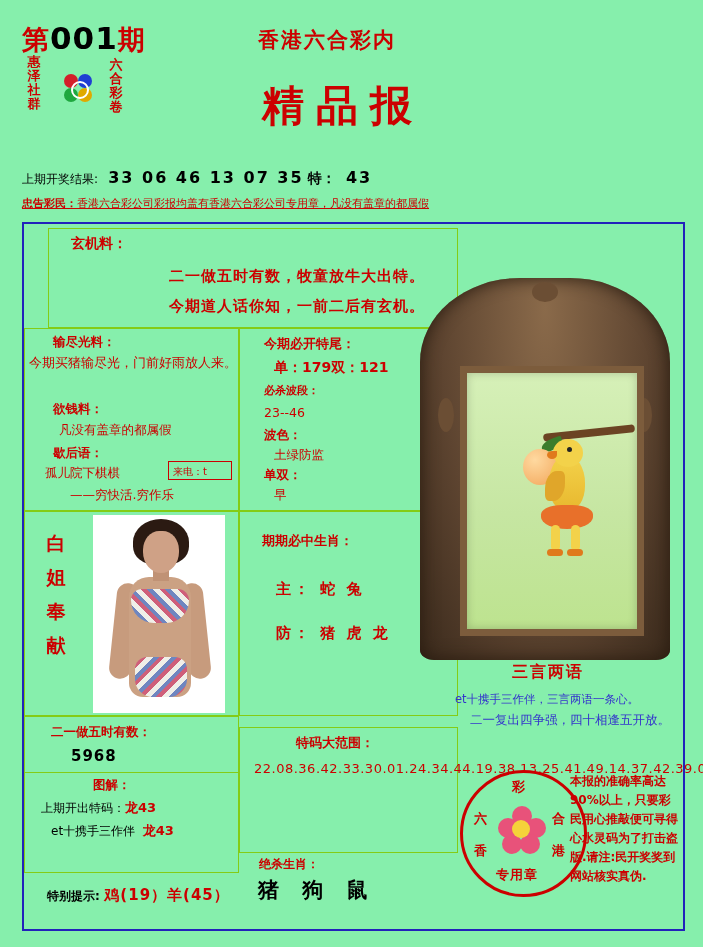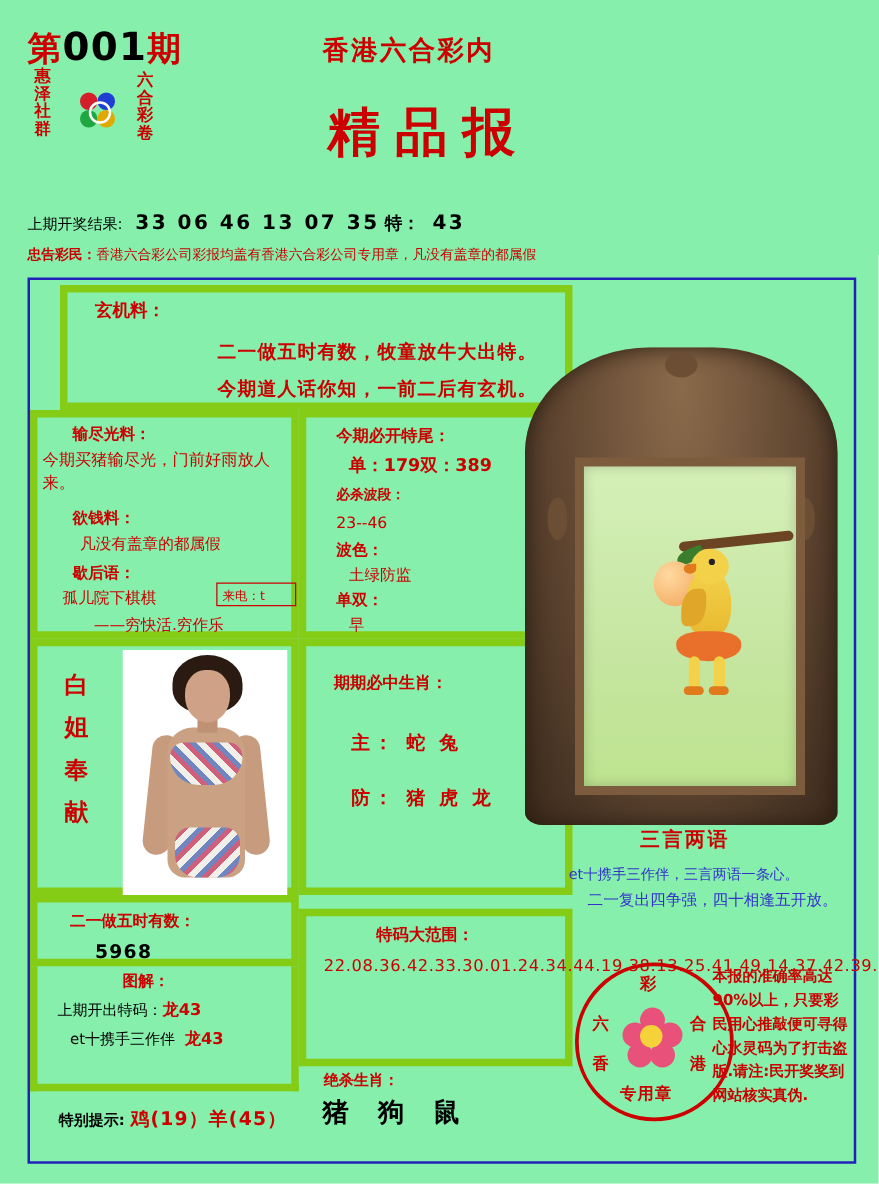--- a/index.html
+++ b/index.html
@@ -13,26 +13,26 @@
   .hdr-logo{position:absolute;left:62px;top:72px;width:36px;height:36px;}
   .hdr-logo .c{position:absolute;border-radius:50%;}
   .hdr-right-v{position:absolute;left:108px;top:58px;width:16px;font-size:13px;color:#cc0000;line-height:14px;font-weight:bold;text-align:center;}
   .hdr-title{position:absolute;left:258px;top:26px;font-size:21px;color:#cc0000;font-weight:bold;letter-spacing:2px;}
   .hdr-big{position:absolute;left:262px;top:78px;font-size:42px;color:#cc0000;font-weight:bold;letter-spacing:12px;}
 
   .prev{position:absolute;left:22px;top:168px;font-size:13px;color:#000;}
   .prev .lbl{font-size:12px;}
   .prev .nums{font-weight:bold;font-size:16px;letter-spacing:2px;margin-left:6px;}
   .prev .sp{font-weight:bold;font-size:14px;}
-  .notice{position:absolute;left:22px;top:196px;font-size:11px;color:#cc0000;}
+  .notice{position:absolute;left:22px;top:196px;font-size:11px;color:#cc0000;text-decoration:underline;}
   .notice b{font-weight:bold;}
 
   
   .frame{position:absolute;left:22px;top:222px;width:659px;height:705px;border:2px solid #2222bb;}
-  .cell{position:absolute;border:6px solid #84cc16;box-sizing:border-box;}
+  .cell{position:absolute;border:1px solid #84cc16;box-sizing:border-box;}
 
   .xuanji{left:48px;top:228px;width:410px;height:100px;}
   .xuanji .t{position:absolute;left:22px;top:6px;font-size:14px;color:#cc0000;font-weight:bold;}
   .xuanji .l1{position:absolute;left:120px;top:38px;font-size:15px;color:#cc0000;font-weight:bold;letter-spacing:1px;}
   .xuanji .l2{position:absolute;left:120px;top:68px;font-size:15px;color:#cc0000;font-weight:bold;letter-spacing:1px;}
 
   .leftcol{left:24px;top:328px;width:215px;height:183px;}
   .leftcol .h{position:absolute;left:28px;top:5px;font-size:12.5px;color:#cc0000;font-weight:bold;}
   .leftcol .p1{position:absolute;left:4px;top:25px;font-size:13px;color:#cc0000;letter-spacing:0px;}
   .leftcol .p2{position:absolute;left:1px;top:45px;font-size:13px;color:#cc0000;}
@@ -183,21 +183,21 @@
     <div class="p3">凡没有盖章的都属假</div>
     <div class="h3">歇后语：</div>
     <div class="p4">孤儿院下棋棋</div>
     <div class="p5">——穷快活.穷作乐</div>
     <div class="telbox"></div>
     <div class="tel">来电：t</div>
   </div>
 
   <div class="cell midcol">
     <div class="h">今期必开特尾：</div>
-    <div class="r1">单：179双：389</div>
+    <div class="r1">单：179双：121</div>
     <div class="h2">必杀波段：</div>
     <div class="r2">23--46</div>
     <div class="h3">波色：</div>
     <div class="r3">土绿防监</div>
     <div class="h4">单双：</div>
     <div class="r4">早</div>
   </div>
 
   <div class="cell photo">
     <div class="vlabel">白姐奉献</div>

